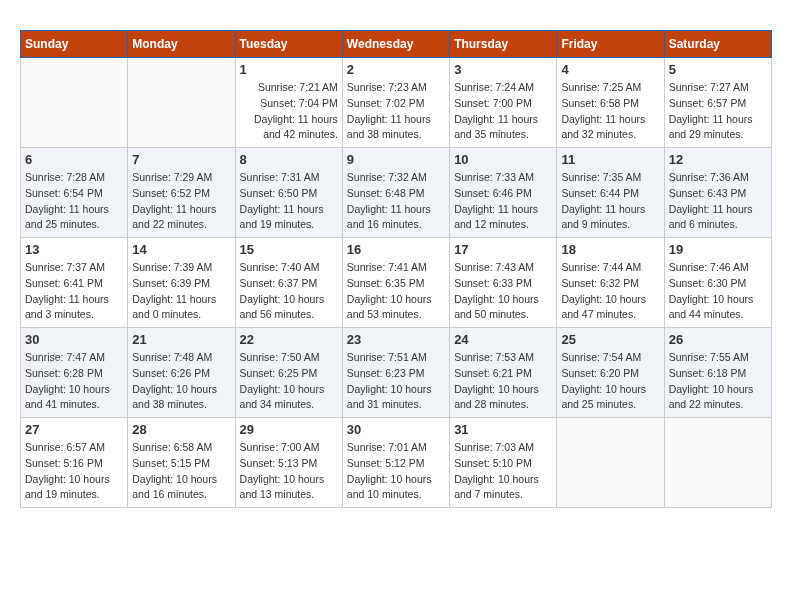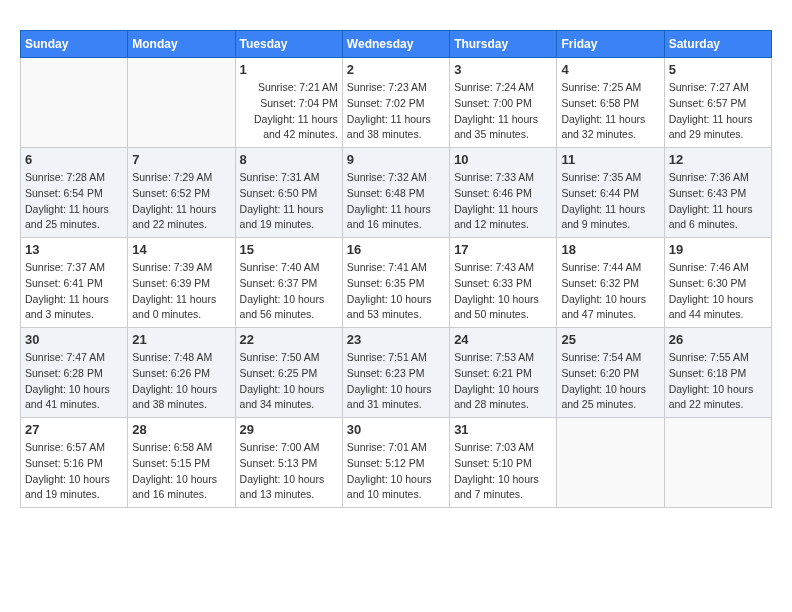--- a/index.html
+++ b/index.html
@@ -33,21 +33,21 @@
       font-size: 15px;
       color: #555;
       margin-top: 2px;
     }
     .calendar {
       width: 100%;
       border-collapse: collapse;
       font-size: 11px;
     }
     .calendar th {
-      background-color: #3b82f6;
+      background-color: #c2410c;
       color: #fff;
       padding: 6px 4px;
       text-align: left;
       font-size: 12px;
       font-weight: bold;
       border: 1px solid #1565C0;
     }
     .calendar td {
       border: 1px solid #ccc;
       vertical-align: top;

